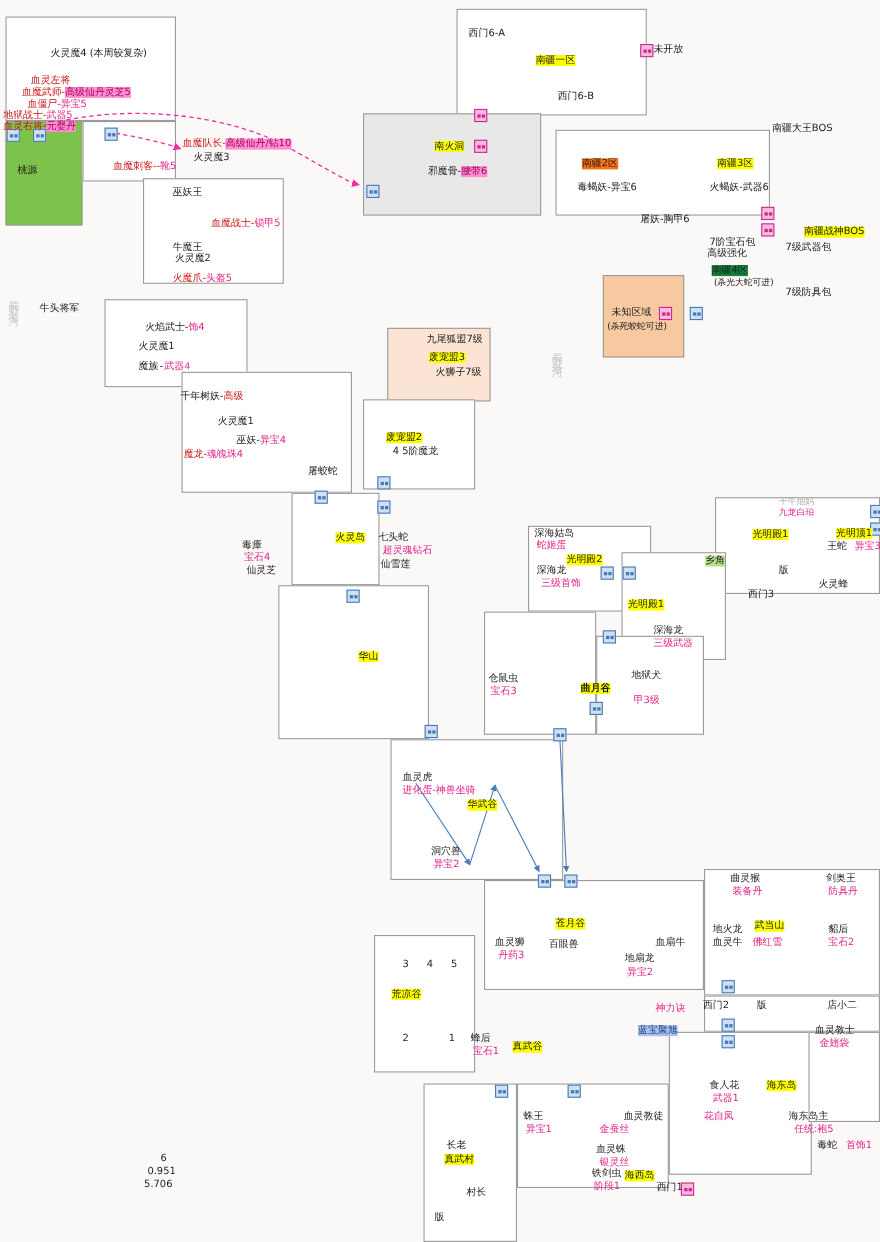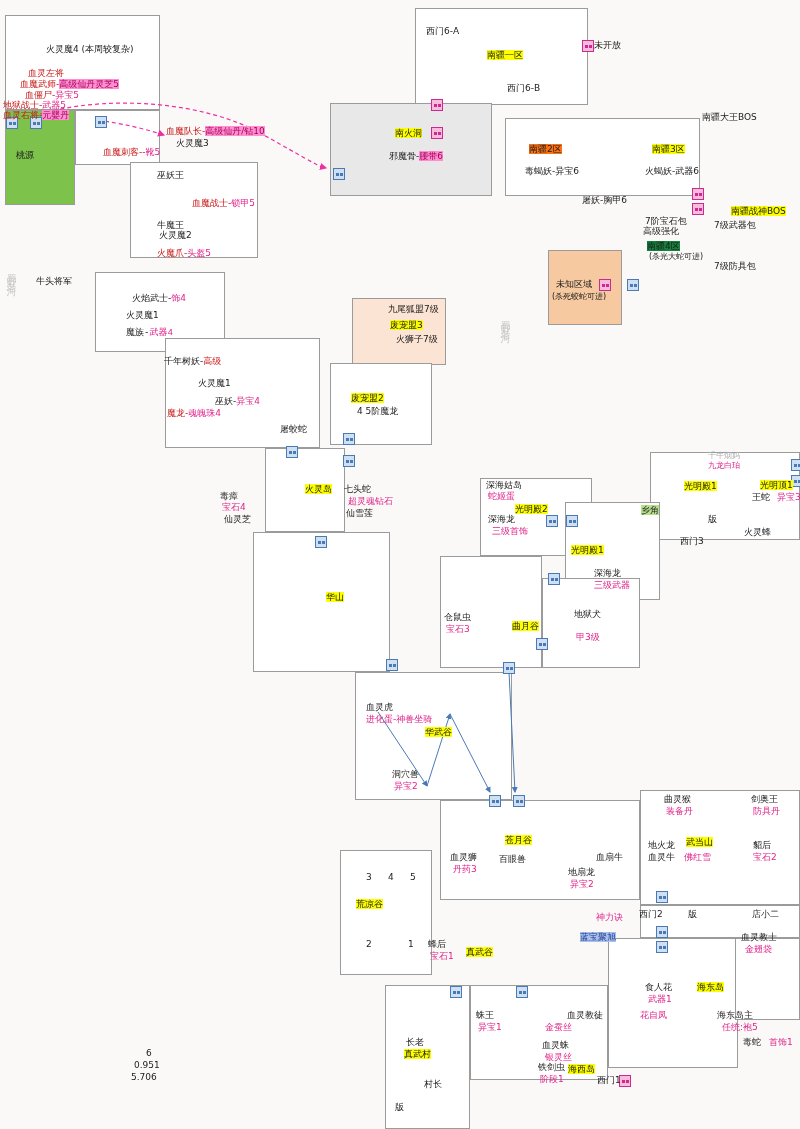--- a/index.html
+++ b/index.html
@@ -170,21 +170,21 @@
     <div class="map-label" style="left: 708px; top: 451px; font-size: 8px;"><span style="color: rgb(176, 176, 176);">千牛烟妈</span></div>
     <div class="map-label" style="left: 708px; top: 461px; font-size: 8px;"><span style="color: rgb(224, 33, 138);">九龙白珀</span></div>
     <div class="map-label" style="left: 760px; top: 480px;"><span class="hl" style="color: rgb(27, 27, 27); background-color: rgb(253, 255, 0);">光明顶1</span></div>
     <div class="map-label" style="left: 752px; top: 492px;"><span style="color: rgb(27, 27, 27);">王蛇</span></div>
     <div class="map-label" style="left: 777px; top: 492px;"><span style="color: rgb(224, 33, 138);">异宝3</span></div>
     <div class="map-label" style="left: 571px; top: 545px;"><span class="hl" style="color: rgb(27, 27, 27); background-color: rgb(253, 255, 0);">光明殿1</span></div>
     <div class="map-label" style="left: 594px; top: 568px;"><span style="color: rgb(27, 27, 27);">深海龙</span></div>
     <div class="map-label" style="left: 594px; top: 580px;"><span style="color: rgb(224, 33, 138);">三级武器</span></div>
     <div class="map-label" style="left: 444px; top: 612px;"><span style="color: rgb(27, 27, 27);">仓鼠虫</span></div>
     <div class="map-label" style="left: 446px; top: 624px;"><span style="color: rgb(224, 33, 138);">宝石3</span></div>
-    <div class="map-label" style="left: 512px; top: 621px;"><span class="hl" style="color: rgb(27, 27, 27); background-color: rgb(253, 255, 0);">曲月谷</span></div>
+    <div class="map-label" style="left: 528px; top: 621px; font-weight: bold;"><span class="hl" style="color: rgb(27, 27, 27); background-color: rgb(253, 255, 0);">曲月谷</span></div>
     <div class="map-label" style="left: 574px; top: 609px;"><span style="color: rgb(27, 27, 27);">地狱犬</span></div>
     <div class="map-label" style="left: 576px; top: 632px;"><span style="color: rgb(224, 33, 138);">甲3级</span></div>
     <div class="map-label" style="left: 326px; top: 592px;"><span class="hl" style="color: rgb(27, 27, 27); background-color: rgb(253, 255, 0);">华山</span></div>
     <div class="map-label" style="left: 366px; top: 702px;"><span style="color: rgb(27, 27, 27);">血灵虎</span></div>
     <div class="map-label" style="left: 366px; top: 714px;"><span style="color: rgb(224, 33, 138);">进化蛋-神兽坐骑</span></div>
     <div class="map-label" style="left: 425px; top: 727px;"><span class="hl" style="color: rgb(27, 27, 27); background-color: rgb(253, 255, 0);">华武谷</span></div>
     <div class="map-label" style="left: 392px; top: 769px;"><span style="color: rgb(27, 27, 27);">洞穴兽</span></div>
     <div class="map-label" style="left: 394px; top: 781px;"><span style="color: rgb(224, 33, 138);">异宝2</span></div>
     <div class="map-label" style="left: 505px; top: 835px;"><span class="hl" style="color: rgb(27, 27, 27); background-color: rgb(253, 255, 0);">苍月谷</span></div>
     <div class="map-label" style="left: 450px; top: 852px;"><span style="color: rgb(27, 27, 27);">血灵狮</span></div>

